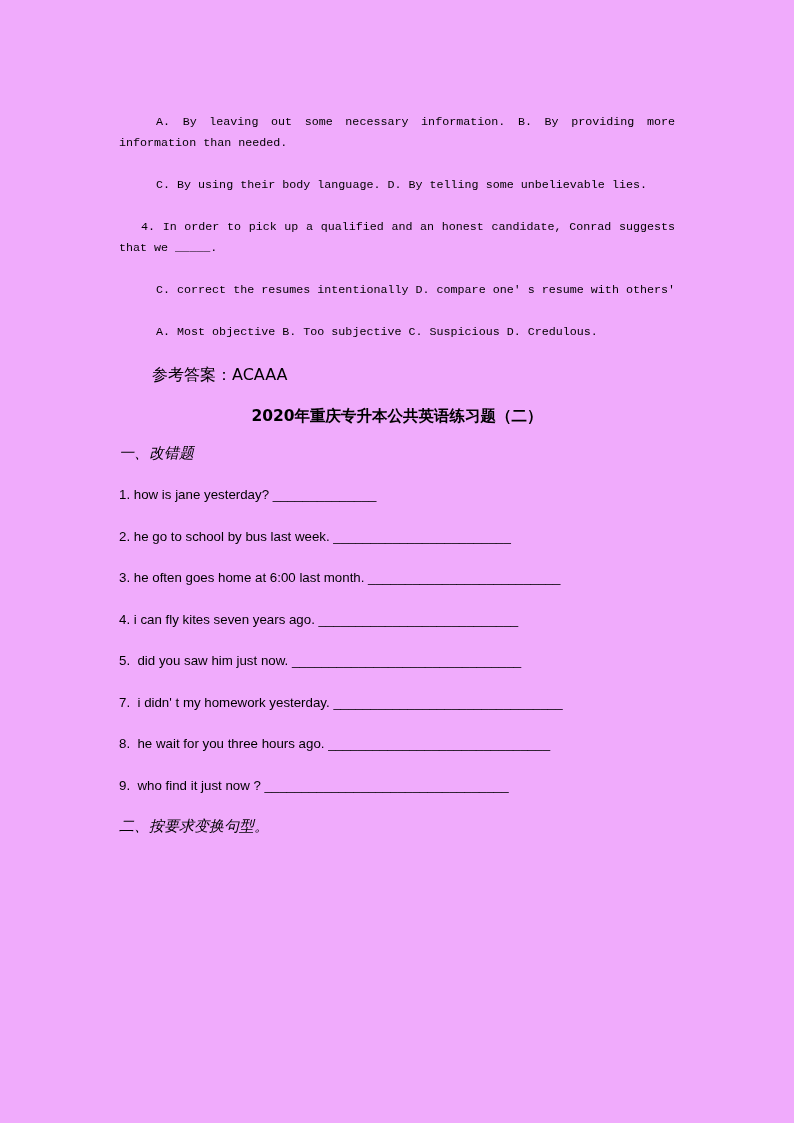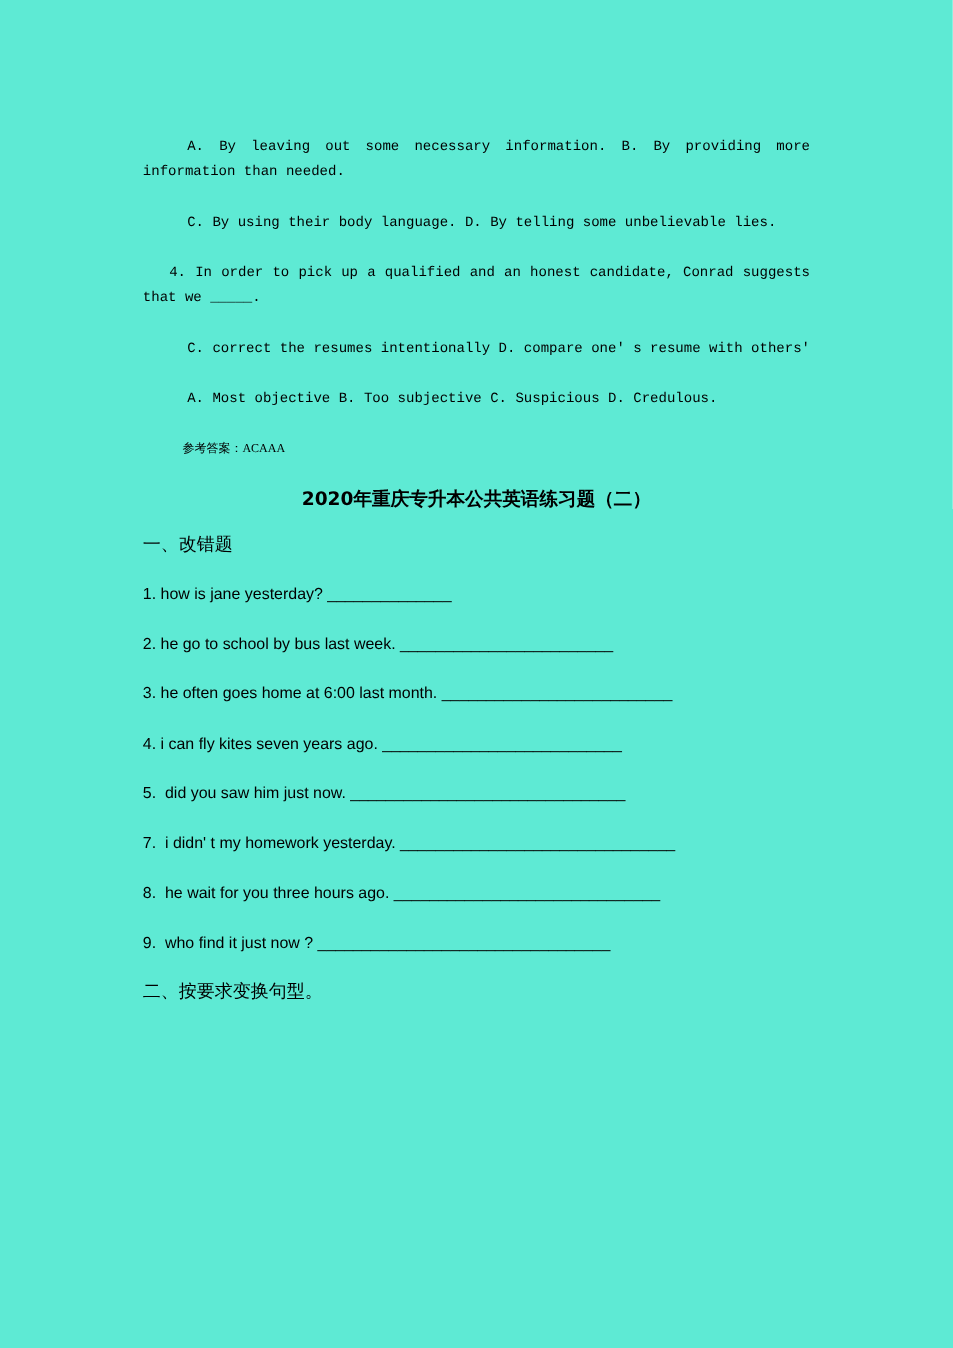--- a/index.html
+++ b/index.html
@@ -6,58 +6,58 @@
   html, body { margin: 0; padding: 0; background: #ffffff; }
   body {
     width: 794px;
     height: 1123px;
     overflow: hidden;
     font-family: "Liberation Sans", sans-serif;
   }
   .page {
     width: 794px;
     height: 1123px;
-    background: #5eead4;
+    background: #f0abfc;
     color: #000000;
     padding: 112px 119px 0 119px;
   }
   
   .en {
     font-family: "Liberation Mono", "DejaVu Sans Mono", monospace;
     font-size: 11.7px;
     line-height: 21px;
     margin: 0 0 21px 0;
     color: #000000;
   }
   .jus { text-align: justify; }
   .ind-opt { text-indent: 37px; }
   .ind-q  { text-indent: 22px; }
   
   .cn {
     font-family: "DejaVu Sans", "Liberation Sans", sans-serif;
     color: #000000;
   }
   .answer-line {
-    font-size: 10px;
+    font-size: 16px;
     line-height: 21px;
     margin: 0 0 21px 0;
     text-indent: 33px;
-    font-family: Liberation Serif, serif;
   }
   .doc-title {
     font-size: 15.5px;
     font-weight: bold;
     text-align: center;
     line-height: 21px;
     margin: 4px 0 16px 0;
   }
   .section-heading {
     font-size: 15px;
     line-height: 21px;
     margin: 0 0 20px 0;
+    font-style: italic;
   }
   
   .item {
     font-family: Liberation Sans, sans-serif;
     font-size: 13.3px;
     line-height: 21px;
     margin: 0 0 20.5px 0;
     white-space: pre-wrap;
     color: #000000;
   }

